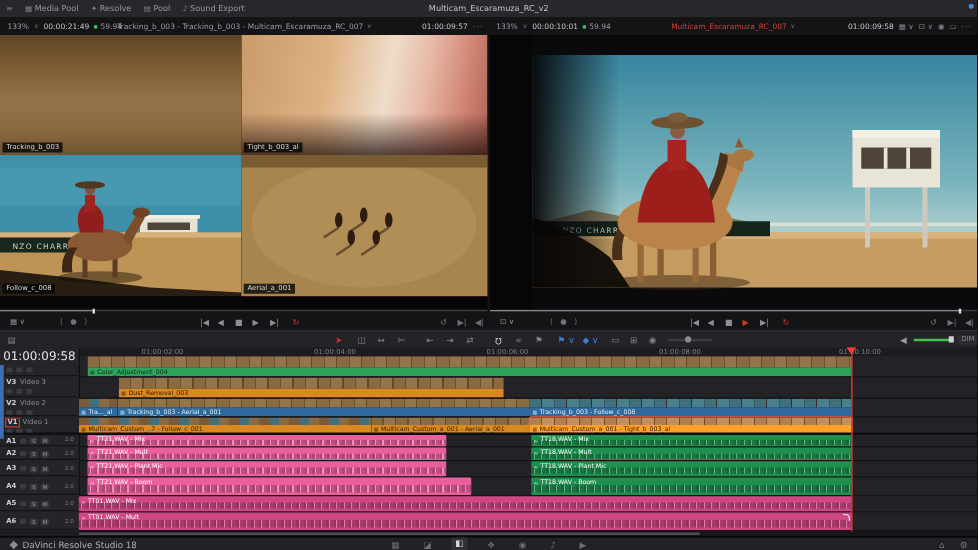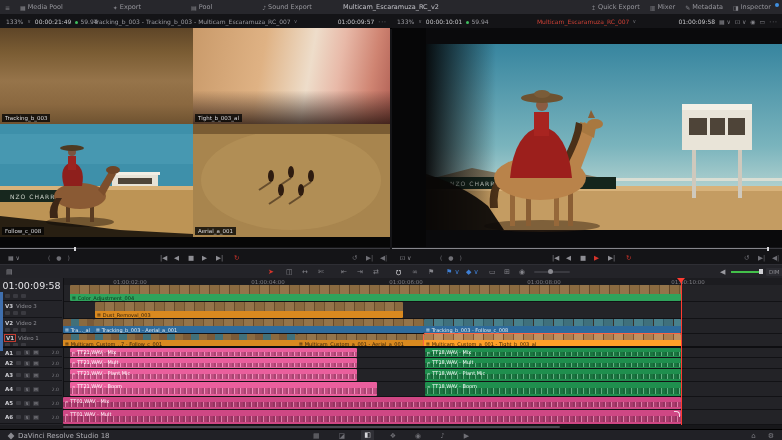--- a/index.html
+++ b/index.html
@@ -109,57 +109,39 @@
 </style>
 </head>
 <body>
 
 <div id="app">
 
   <div id="topbar" class="abs">
     <div class="tb-item">
       <span class="tb-ic">≡</span>
     </div>
-    <div id="tb-left" style="display:flex;height:100%;gap:40px;">
+    <div id="tb-left" style="display:flex;height:100%;">
         <div class="tb-item">
           <div class="tb-ic" style="display: inline;">▦</div>
           <div>Media Pool</div>
         </div>
         <div class="tb-item">
           <div class="tb-ic" style="display: inline;">✦</div>
-          <div>Export</div>
+          <div>Resolve</div>
         </div>
         <div class="tb-item">
           <div class="tb-ic" style="display: inline;">▤</div>
           <div>Pool</div>
         </div>
         <div class="tb-item">
           <div class="tb-ic" style="display: inline;">♪</div>
           <div>Sound Export</div>
         </div>
       </div>
     <span id="win-title">Multicam_Escaramuza_RC_v2</span>
-    <div id="tb-right">
-        <div class="tb-item">
-          <div class="tb-ic">↥</div>
-          <div>Quick Export</div>
-        </div>
-        <div class="tb-item">
-          <div class="tb-ic">▥</div>
-          <div>Mixer</div>
-        </div>
-        <div class="tb-item">
-          <div class="tb-ic">✎</div>
-          <div>Metadata</div>
-        </div>
-        <div class="tb-item">
-          <div class="tb-ic">◨</div>
-          <div>Inspector</div>
-        </div>
-      </div>
   </div>
   <div id="presence-dot"></div>
 
   <div id="vhead-l" class="abs vhead">
     <div class="vh-left">
       <span>133%</span>
         <span class="chev">∨</span>
       <span class="tc">00:00:21:49</span>
       <span><span class="fps-dot"></span><span>59.94</span></span>
     </div>

